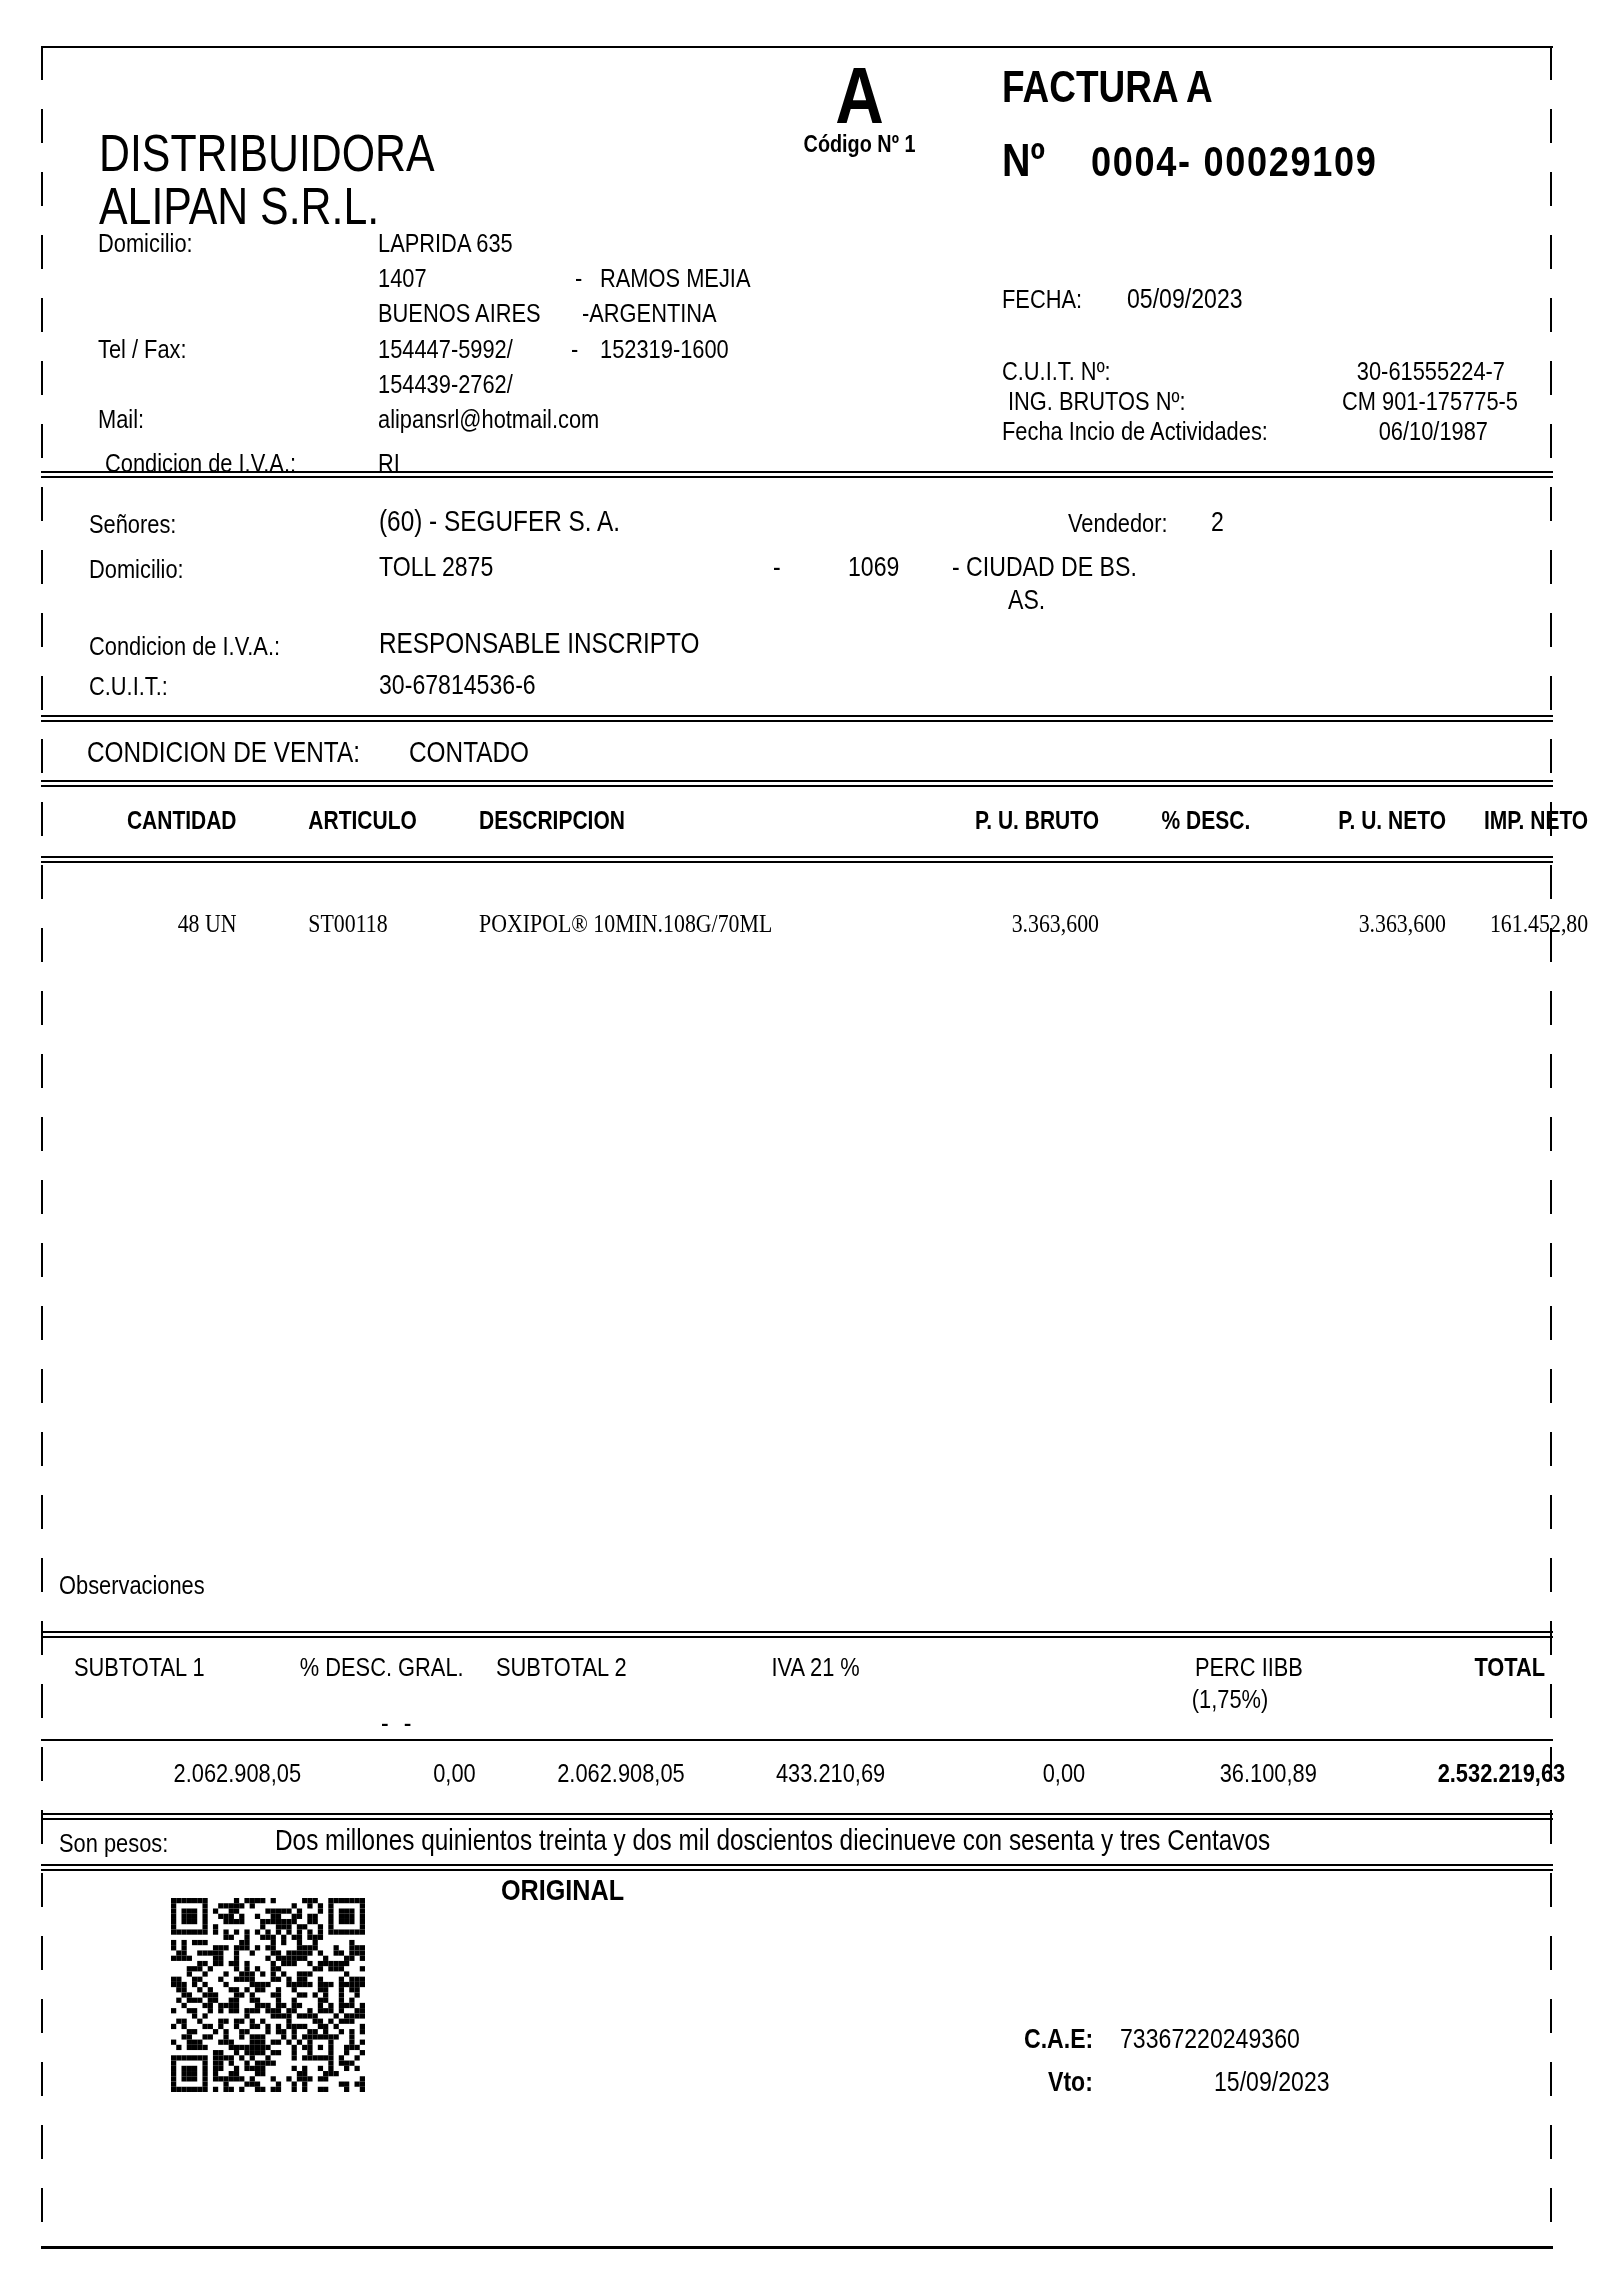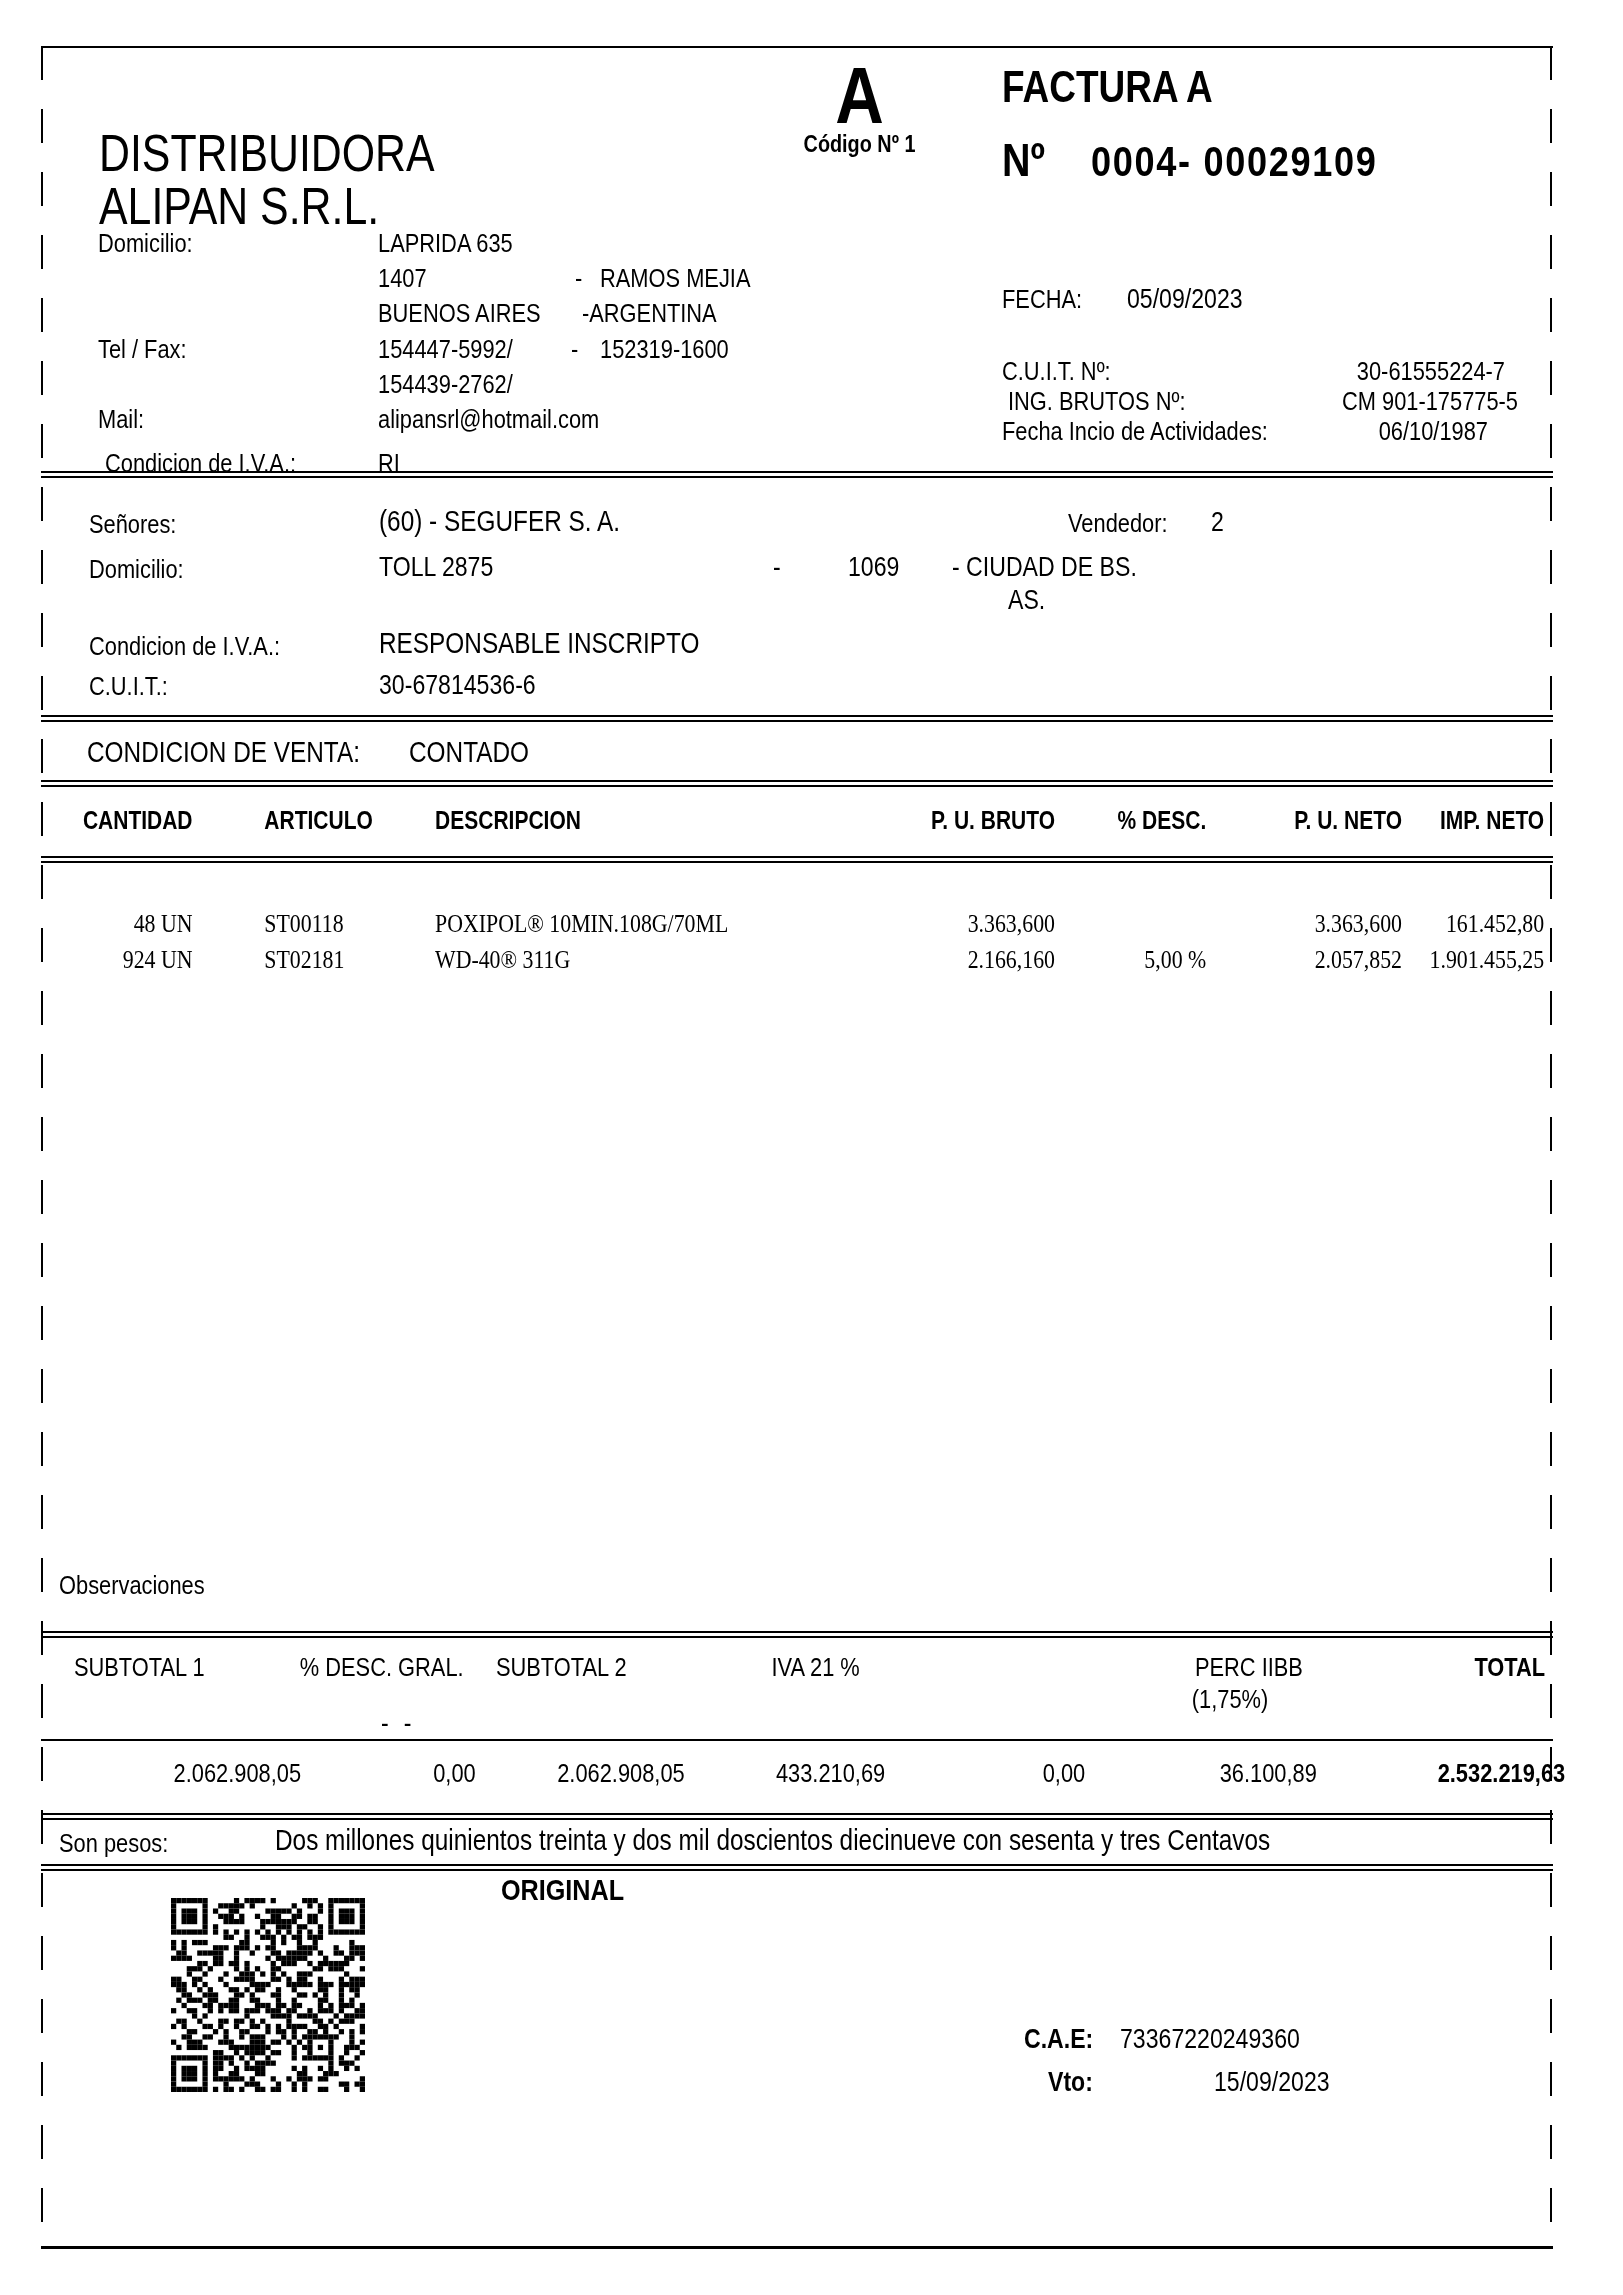--- a/index.html
+++ b/index.html
@@ -17,21 +17,21 @@
   .nwc{transform:scaleX(.84);transform-origin:50% 50%;}
   .nwr{transform:scaleX(.84);transform-origin:100% 50%;}
   .b{font-weight:bold;}
   
   .hline{position:absolute;left:41px;width:1512px;background:#000;}
   .dline{position:absolute;left:41px;width:1512px;height:6.5px;box-sizing:border-box;
          border-top:2px solid #000;border-bottom:2px solid #000;}
   .vdash{position:absolute;top:46px;width:2px;height:2203px;
          background:repeating-linear-gradient(180deg,#000 0,#000 34px,transparent 34px,transparent 63px);}
   
-  .grid7{display:grid;grid-template-columns:157px 190px 314px 353px 154px 193px 151px;width:1512px;}
+  .grid7{display:grid;grid-template-columns:157px 190px 314px 353px 154px 193px 151px;width:1512px;padding-left:44px;}
   .grid7 .cell{white-space:nowrap;}
   .c1{text-align:right;padding-right:6.5px;}
   .c2{padding-left:79px;}
   .c3{padding-left:56px;}
   .c4{text-align:right;}
   .c5{text-align:right;padding-right:3.3px;}
   .c6{text-align:right;}
   .c7{text-align:right;padding-right:10.5px;}
   .irow{height:36px;line-height:36px;font-size:26px;}
   .hrow{font-size:25px;font-weight:bold;}
@@ -135,29 +135,20 @@
   </div>
   <div class="abs" style="left:41px;top:906px;font-family:Liberation Serif, serif;">
       <div class="grid7 irow">
         <div class="cell c1 nwr">48 UN</div>
         <div class="cell c2 nw">ST00118</div>
         <div class="cell c3 nw">POXIPOL® 10MIN.108G/70ML</div>
         <div class="cell c4 nwr">3.363,600</div>
         <div class="cell c5 nwr"></div>
         <div class="cell c6 nwr">3.363,600</div>
         <div class="cell c7 nwr">161.452,80</div>
-      </div>
-      <div class="grid7 irow">
-        <div class="cell c1 nwr">924 UN</div>
-        <div class="cell c2 nw">ST02181</div>
-        <div class="cell c3 nw">WD-40® 311G</div>
-        <div class="cell c4 nwr">2.166,160</div>
-        <div class="cell c5 nwr">5,00 %</div>
-        <div class="cell c6 nwr">2.057,852</div>
-        <div class="cell c7 nwr">1.901.455,25</div>
       </div>
     </div>
 
   <div class="abs nw" style="left:59px;top:1570px;font-size:26px;">Observaciones</div>
 
   <div class="abs tgrid" style="left:42px;top:1652px;">
       <div class="th1 nw">SUBTOTAL 1</div>
       <div class="th2 nw">% DESC. GRAL.</div>
       <div class="th3 nw">SUBTOTAL 2</div>
       <div class="th4 nwr">IVA 21 %</div>

